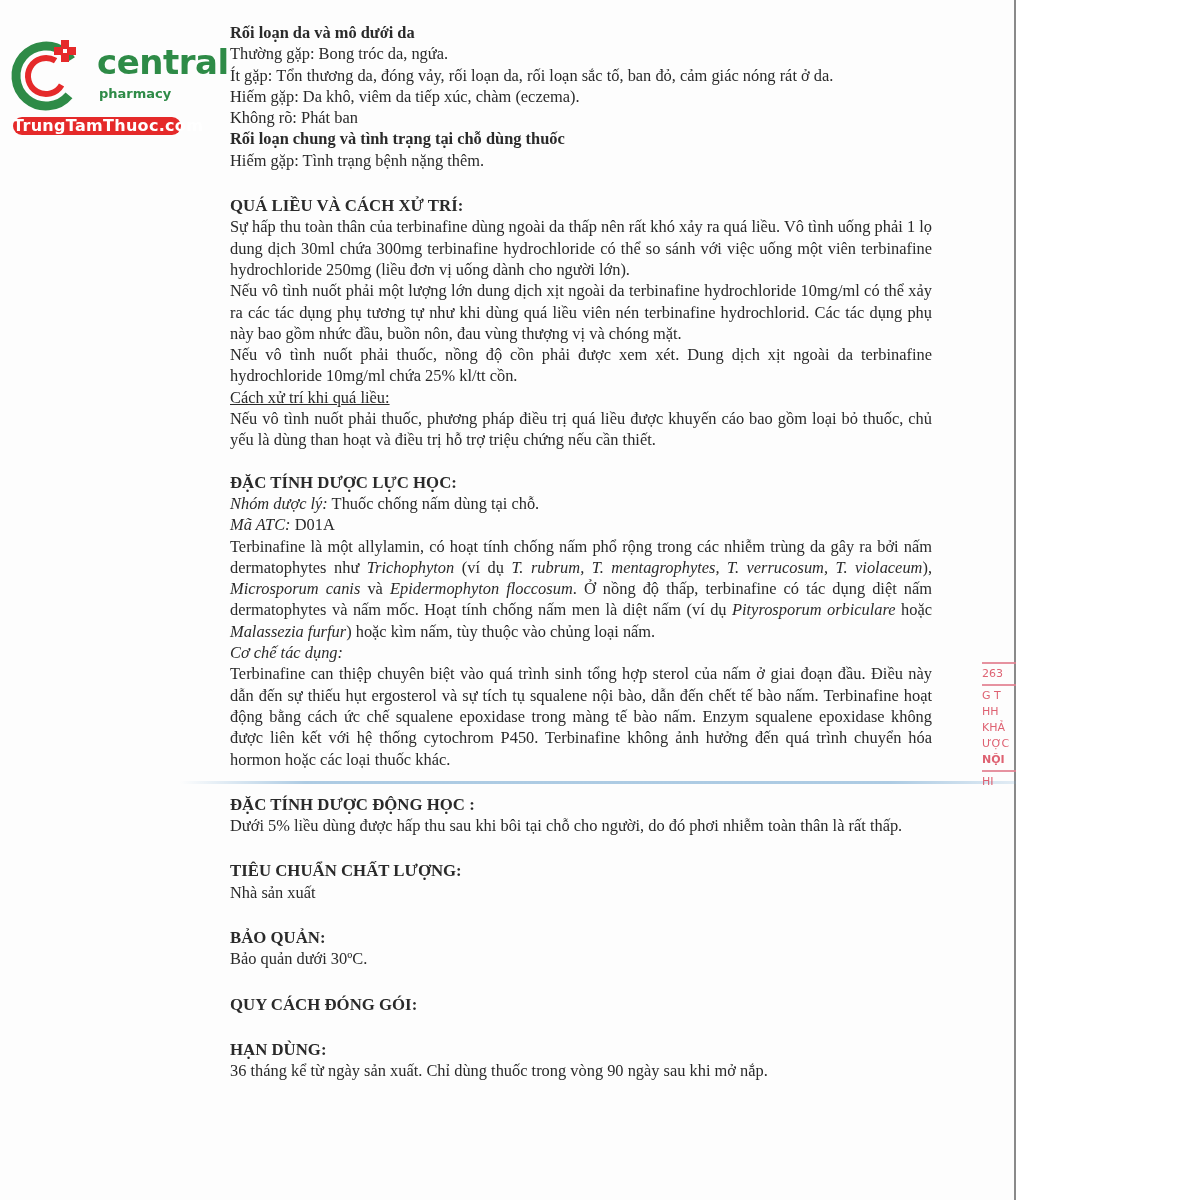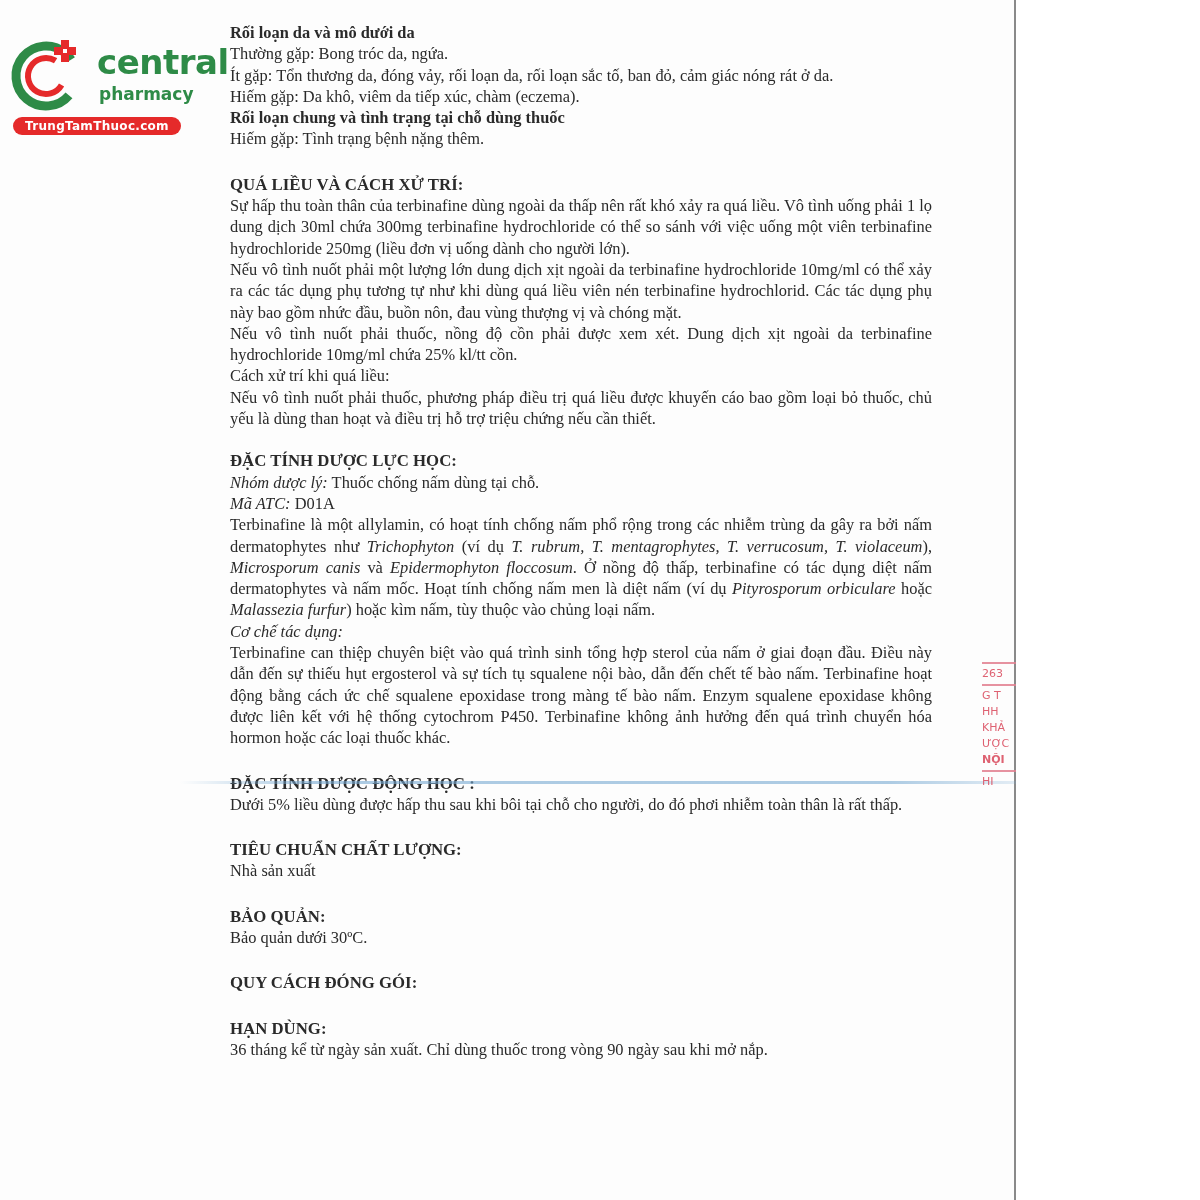--- a/index.html
+++ b/index.html
@@ -22,37 +22,37 @@
     .logo { position: absolute; left: 10px; top: 36px; width: 205px; height: 100px; }
     .logo svg { position: absolute; left: 0; top: 0; }
     .logo-word {
       position: absolute; left: 87px; top: 6px;
       font-family: "DejaVu Sans", sans-serif; font-weight: bold;
       font-size: 34px; color: #2e8b47; letter-spacing: -0.5px; line-height: 40px;
     }
     .logo-sub {
       position: absolute; left: 89px; top: 50px;
       font-family: "DejaVu Sans", sans-serif; font-weight: bold;
-      font-size: 17px; color: #2e8b47; line-height: 16px;
+      font-size: 13px; color: #2e8b47; line-height: 16px;
     }
     .logo-pill {
       position: absolute; left: 3px; top: 81px; width: 168px; height: 18px;
       border-radius: 9px; background: #e52a2a; color: #fff;
       font-family: "DejaVu Sans", sans-serif; font-weight: bold;
-      font-size: 12px; line-height: 18px; text-align: center; letter-spacing: 0.3px;
+      font-size: 16px; line-height: 18px; text-align: center; letter-spacing: 0.3px;
     }
     
     .doc {
       position: absolute; left: 230px; top: 22px; width: 702px;
       font-size: 16.4px; line-height: 21.3px;
     }
     .doc p { margin: 0; text-align: justify; }
     .doc .b { font-weight: bold; }
     .doc .h { font-weight: bold; font-size: 16.8px; margin-top: 21px; }
-    .doc .u { }
+    .doc .u { text-decoration: underline; }
     .doc i { font-style: italic; }
     
     .stamp {
       position: absolute; left: 982px; top: 660px; width: 34px; height: 150px;
       color: #d9475a; font-family: "DejaVu Sans", sans-serif; font-size: 11px;
       line-height: 16px; overflow: hidden; opacity: 0.85;
     }
     .stamp .ring { border-top: 2px solid #e38090; margin: 2px 0; }
     
     .scanline {
@@ -77,20 +77,21 @@
   <div class="logo-word">central</div>
   <div class="logo-sub">pharmacy</div>
   <div class="logo-pill">TrungTamThuoc.com</div>
 </div>
 
 <div class="doc">
   <p class="b">Rối loạn da và mô dưới da</p>
   <p>Thường gặp: Bong tróc da, ngứa.</p>
   <p>Ít gặp: Tổn thương da, đóng vảy, rối loạn da, rối loạn sắc tố, ban đỏ, cảm giác nóng rát ở da.</p>
   <p>Hiếm gặp: Da khô, viêm da tiếp xúc, chàm (eczema).</p>
+  <p>Không rõ: Phát ban</p>
   <p class="b">Rối loạn chung và tình trạng tại chỗ dùng thuốc</p>
   <p>Hiếm gặp: Tình trạng bệnh nặng thêm.</p>
 
   <p class="h" style="margin-top:24px">QUÁ LIỀU VÀ CÁCH XỬ TRÍ:</p>
   <p>Sự hấp thu toàn thân của terbinafine dùng ngoài da thấp nên rất khó xảy ra quá liều. Vô tình uống phải 1 lọ dung dịch 30ml chứa 300mg terbinafine hydrochloride có thể so sánh với việc uống một viên terbinafine hydrochloride 250mg (liều đơn vị uống dành cho người lớn).</p>
   <p>Nếu vô tình nuốt phải một lượng lớn dung dịch xịt ngoài da terbinafine hydrochloride 10mg/ml có thể xảy ra các tác dụng phụ tương tự như khi dùng quá liều viên nén terbinafine hydrochlorid. Các tác dụng phụ này bao gồm nhức đầu, buồn nôn, đau vùng thượng vị và chóng mặt.</p>
   <p>Nếu vô tình nuốt phải thuốc, nồng độ cồn phải được xem xét. Dung dịch xịt ngoài da terbinafine hydrochloride 10mg/ml chứa 25% kl/tt cồn.</p>
   <p class="u">Cách xử trí khi quá liều:</p>
   <p>Nếu vô tình nuốt phải thuốc, phương pháp điều trị quá liều được khuyến cáo bao gồm loại bỏ thuốc, chủ yếu là dùng than hoạt và điều trị hỗ trợ triệu chứng nếu cần thiết.</p>
 

